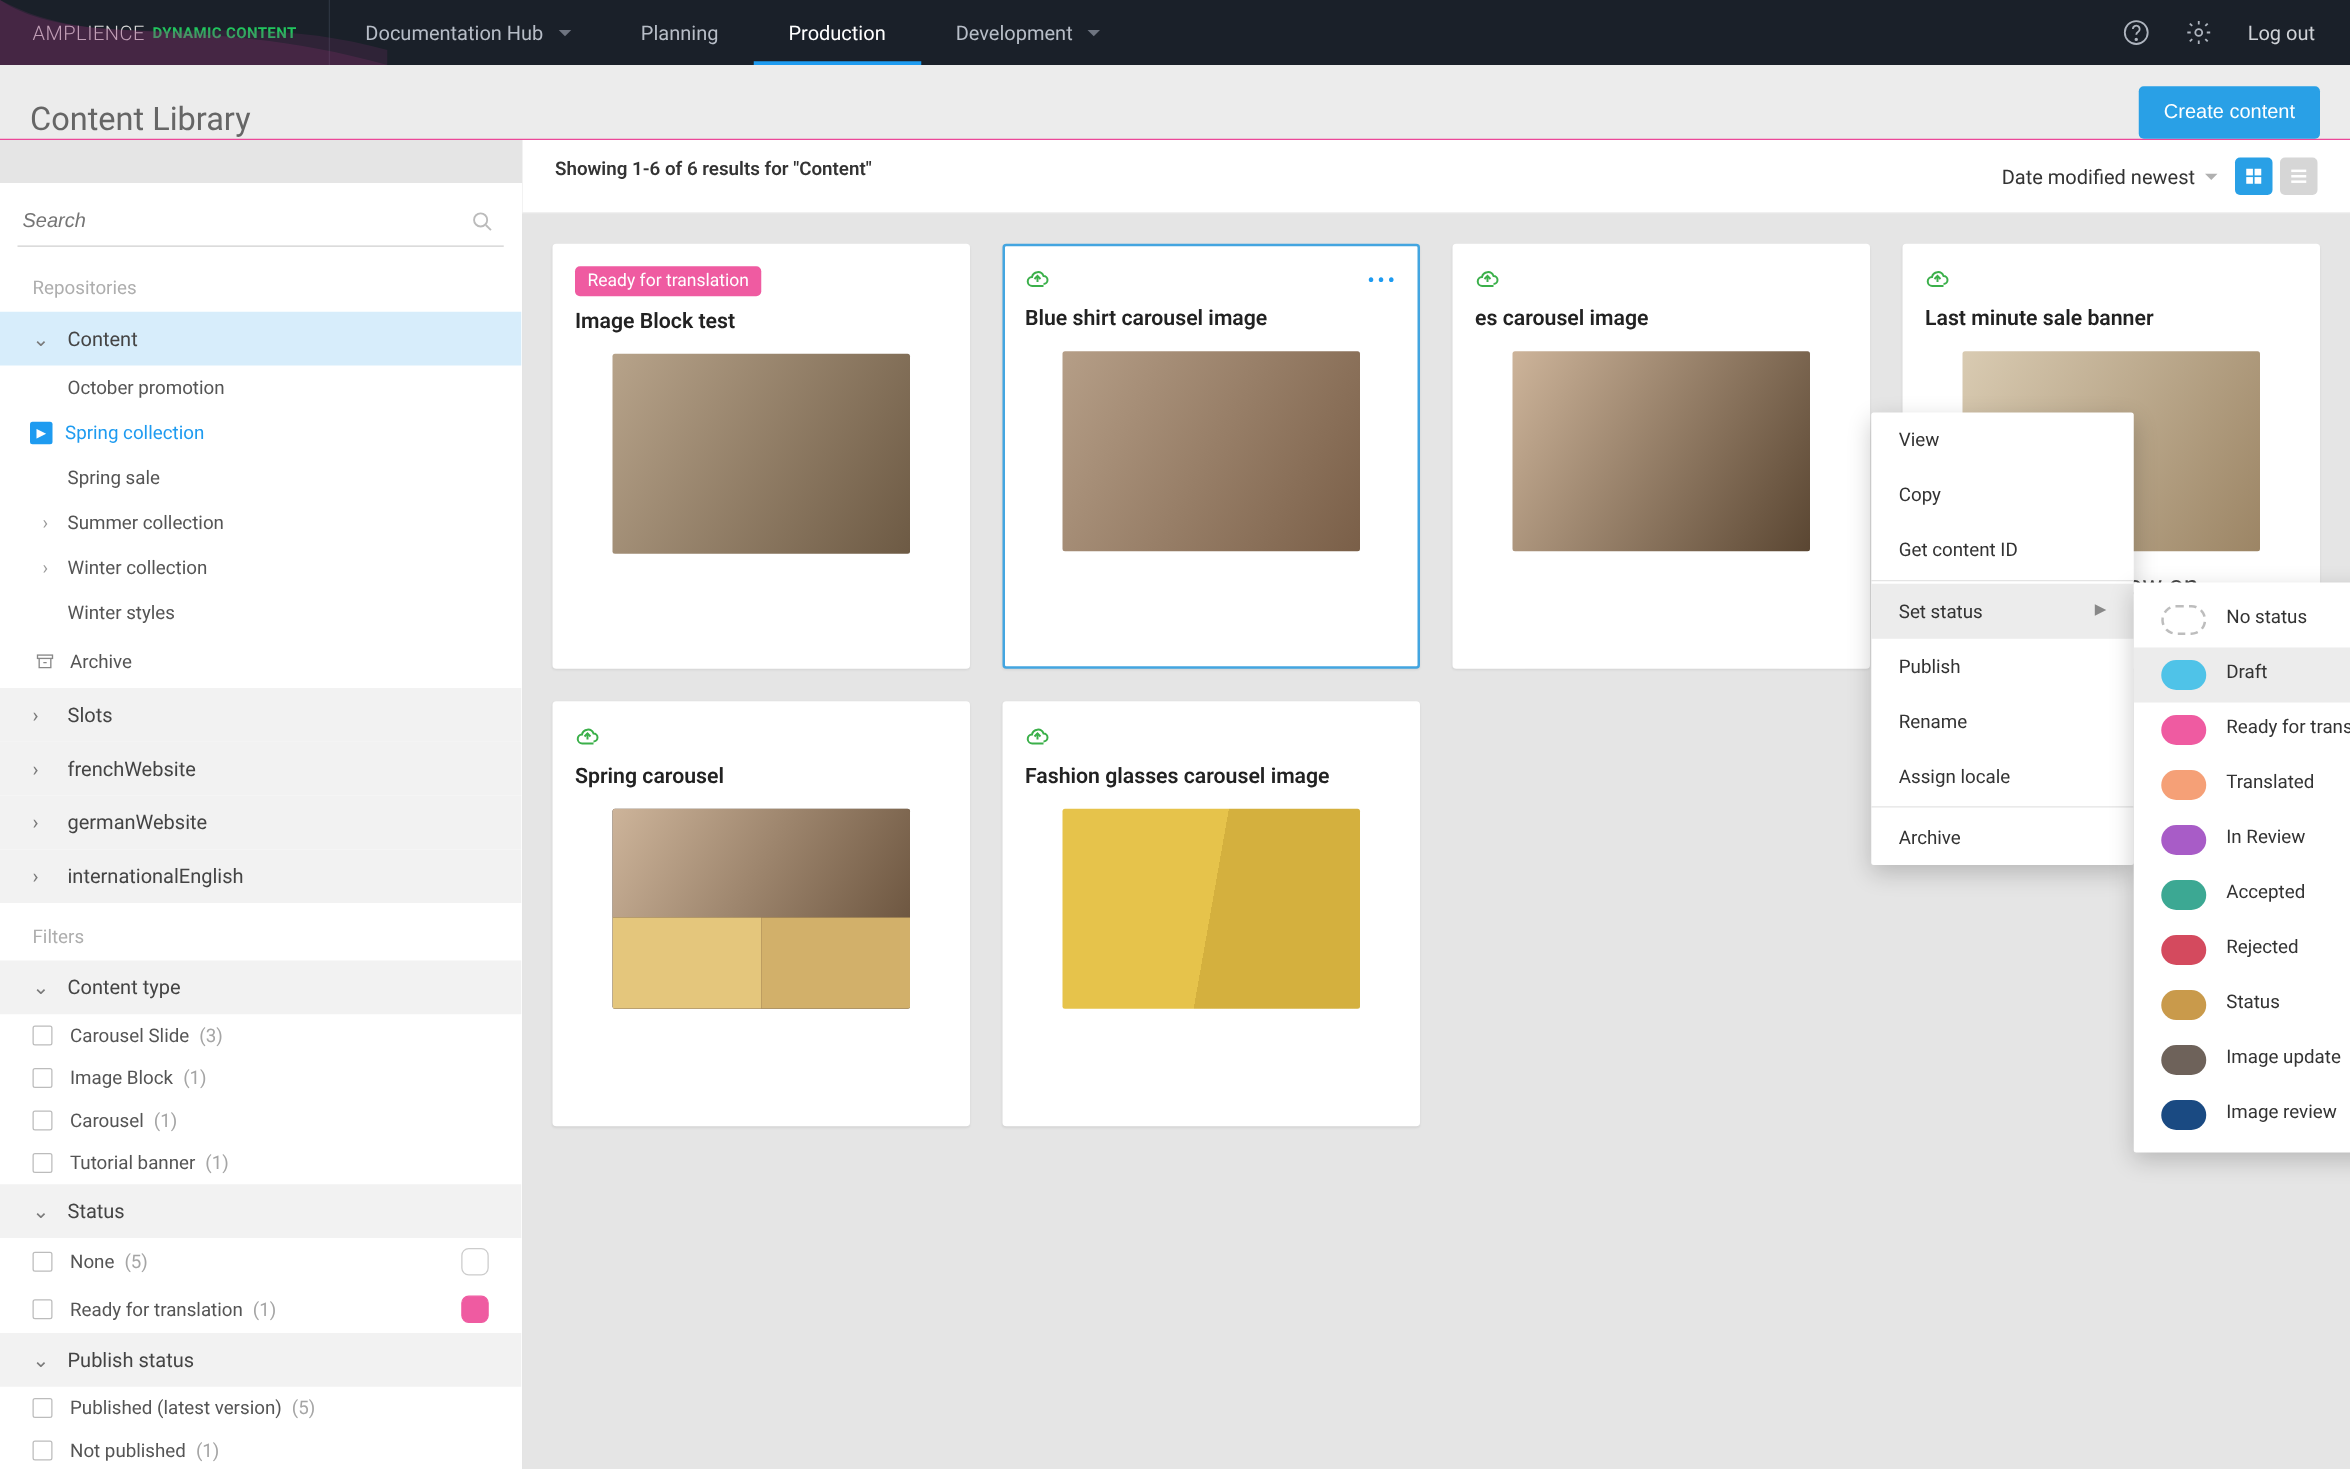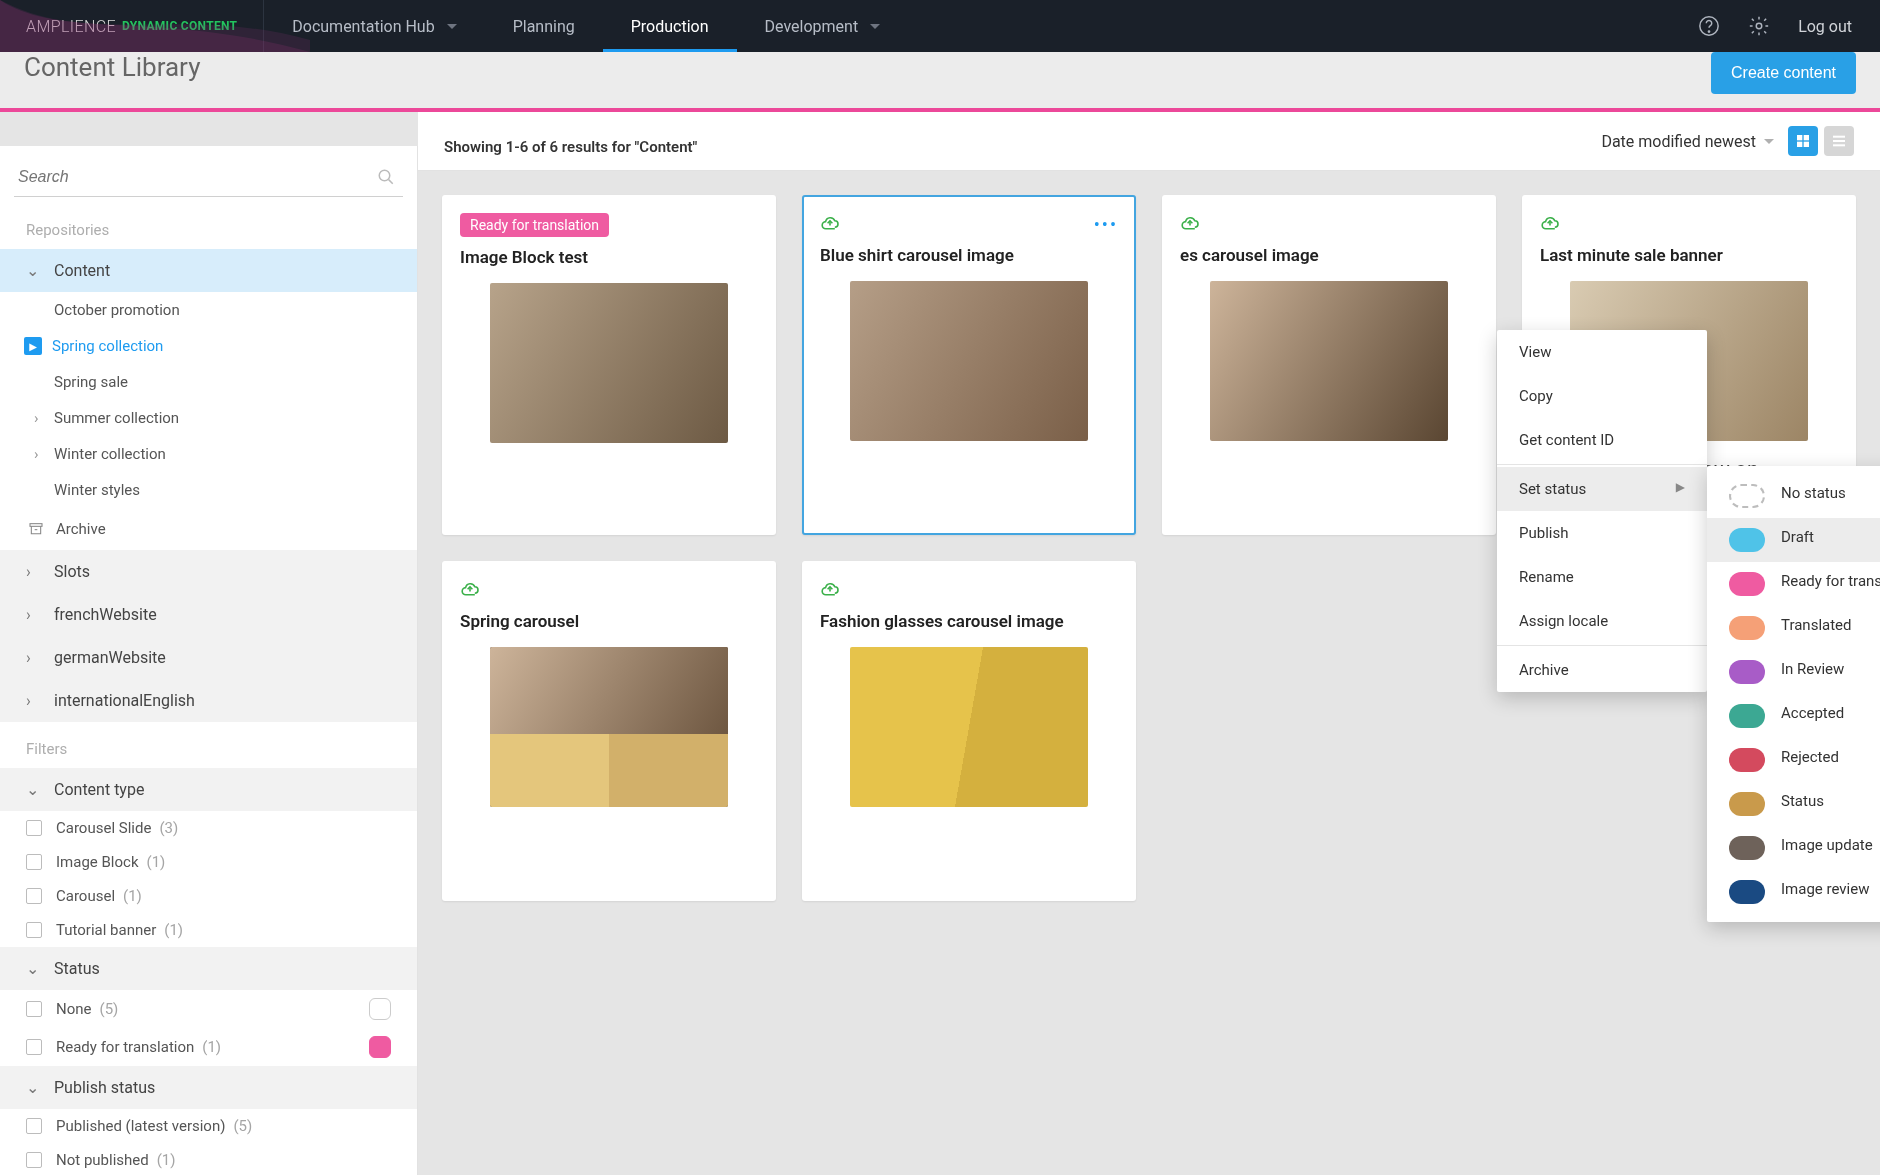--- a/index.html
+++ b/index.html
@@ -14,21 +14,21 @@
 .topbar .tab { padding: 0 28px; display:flex; align-items:center; color:#b7bdc7; cursor:pointer; height:100%; font-size:16px; position:relative; }
 .topbar .tab.with-caret::after { content:''; margin-left:12px; border:5px solid transparent; border-top-color:#6e7480; transform: translateY(3px);}
 .topbar .tab.active { color:#fff; }
 .topbar .tab.active::before { content:''; position:absolute; left:0; right:0; bottom:0; height:3px; background:#1e9bf0; }
 .topbar .right { margin-left:auto; display:flex; align-items:center; padding-right:28px; gap:28px; }
 .topbar .icon-btn { width:22px; height:22px; display:flex; align-items:center; justify-content:center; color:#aeb4be; cursor:pointer; }
 .topbar .logout { color:#d0d3d8; cursor:pointer; font-size:16px; }
 .swoosh { position:absolute; left:0; top:0; height:52px; width:310px; pointer-events:none; opacity:0.55; }
 
 
-.subhead { height: 60px; background:#ececec; border-bottom:4px solid #ec4899; display:flex; align-items:flex-start; padding: 0 24px; }
+.subhead { height: 60px; background:#ececec; border-bottom:1px solid #ec4899; display:flex; align-items:flex-end; padding: 0 24px; }
 .subhead .title { font-size:26px; color:#666; font-weight:400; }
 .subhead .right { margin-left:auto; }
 .btn-primary { background:#29a0e6; color:#fff; border:none; border-radius:4px; padding:12px 20px; font-size:16px; cursor:pointer; }
 
 
 .main { display:flex; height: calc(1175px - 52px - 60px); }
 .sidebar { width:418px; background:#fff; border-right:1px solid #e2e2e2; overflow-y:auto;margin-top:34px; }
 .content { flex:1; background:#e5e5e5; position:relative; }
 
 
@@ -48,21 +48,21 @@
 .tree-item .tchev { width:10px; margin-right:10px; color:#999; visibility:hidden; }
 .tree-item.has-children .tchev { visibility:visible; }
 .tree-item .play { width:18px; height:18px; background:#1e9bf0; border-radius:2px; margin-right:10px; display:flex; align-items:center; justify-content:center; color:#fff; font-size:10px; }
 .archive-row { display:flex; align-items:center; padding:12px 18px 12px 28px; color:#555; font-size:15px; gap:12px; cursor:pointer; }
 .filter-item { display:flex; align-items:center; padding:8px 26px; font-size:15px; color:#555; cursor:pointer; }
 .filter-item .cb { width:16px; height:16px; border:1.5px solid #bcbcbc; border-radius:2px; margin-right:14px; }
 .filter-item .count { color:#a5a5a5; margin-left:8px; }
 .filter-item .swatch { width:22px; height:22px; border-radius:6px; margin-left:auto; }
 
 
-.content-bar { background:#fff; padding: 14px 26px; display:flex; align-items:flex-end; border-bottom:1px solid #e2e2e2; }
+.content-bar { background:#fff; padding: 14px 26px; display:flex; align-items:flex-start; border-bottom:1px solid #e2e2e2; }
 .content-bar .info { color:#333; font-weight:600; font-size:15px; }
 .content-bar .right { margin-left:auto; display:flex; align-items:center; gap:14px; }
 .sort-dd { color:#333; font-size:16px; cursor:pointer; display:flex; align-items:center; gap:8px; }
 .sort-dd::after { content:''; border:5px solid transparent; border-top-color:#b0b0b0; transform:translateY(3px); }
 .view-toggle { display:flex; gap:0; }
 .vtbtn { width:30px; height:30px; border-radius:4px; display:flex; align-items:center; justify-content:center; cursor:pointer; }
 .vtbtn.active { background:#29a0e6; color:#fff; }
 .vtbtn.inactive { background:#d6d6d6; color:#fff; margin-left:6px; }
 
 

